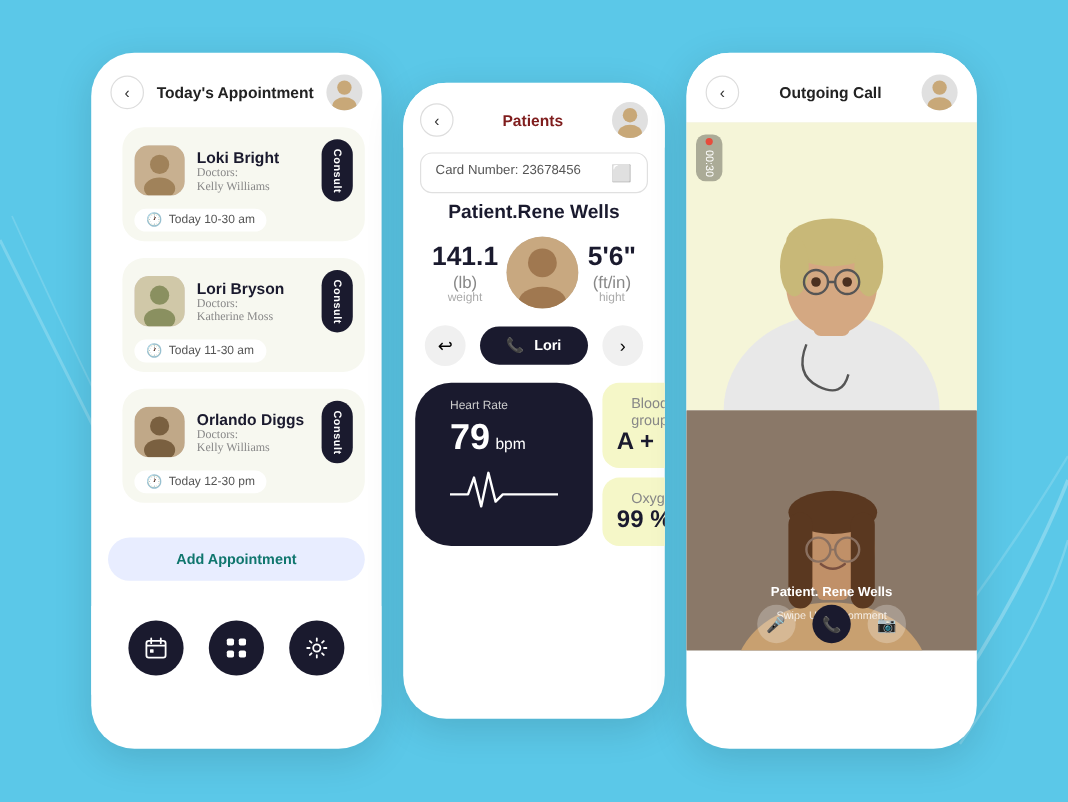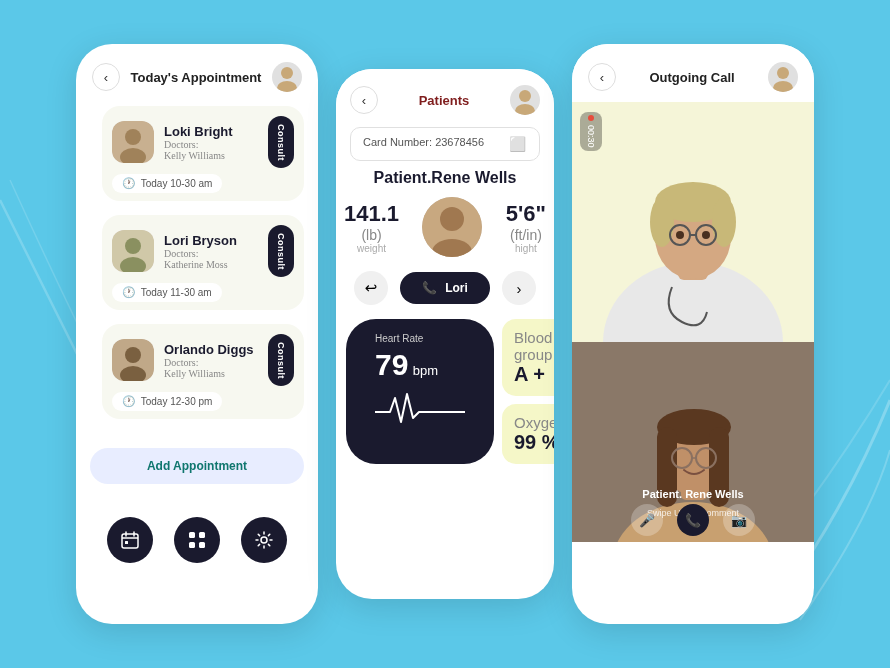--- a/index.html
+++ b/index.html
@@ -199,21 +199,21 @@
       text-align: center;
       font-size: 16px;
       font-weight: 800;
       color: #1a1a2e;
       margin: 4px 0 10px;
     }
     .patient-stats {
       display: flex;
       align-items: center;
       justify-content: space-between;
-      padding: 0 8px;
+      padding: 0 24px;
       margin-bottom: 8px;
     }
     .stat-block { text-align: center; }
     .stat-val { font-size: 22px; font-weight: 800; color: #1a1a2e; }
     .stat-unit { font-size: 14px; color: #888; }
     .stat-label { font-size: 10px; color: #aaa; }
     .patient-avatar-center {
       width: 60px; height: 60px;
       border-radius: 50%;
       background: #c8b8a2;
@@ -262,21 +262,21 @@
       display: flex;
       flex-direction: column;
       gap: 8px;
       flex: 1;
     }
     .blood-card, .oxygen-card {
       background: #f5f7c8;
       border-radius: 14px;
       padding: 10px 12px;
     }
-    .side-card-label { font-size: 15px; color: #888; }
+    .side-card-label { font-size: 12px; color: #888; margin-left: 12px; }
     .side-card-val { font-size: 20px; font-weight: 800; color: #1a1a2e; }
 
     
     .phone-right .phone-header {
       display: flex;
       align-items: center;
       justify-content: space-between;
       padding: 18px 16px 10px;
       background: #fff;
     }

